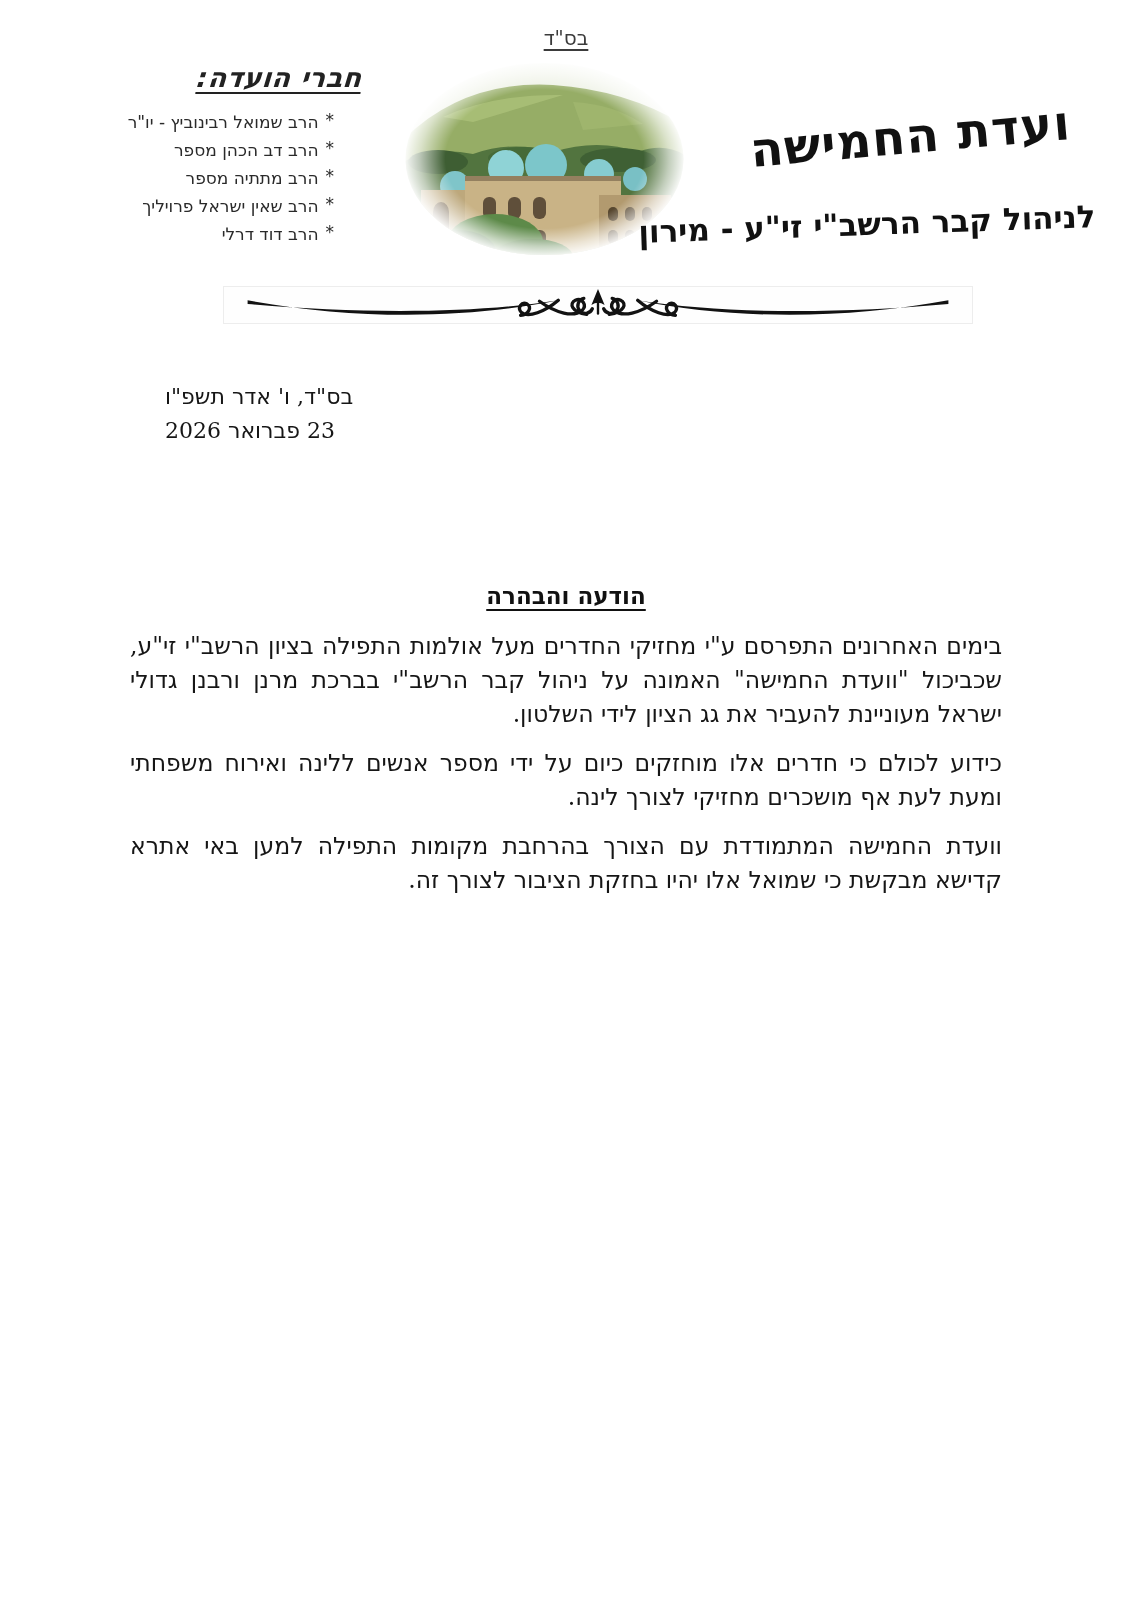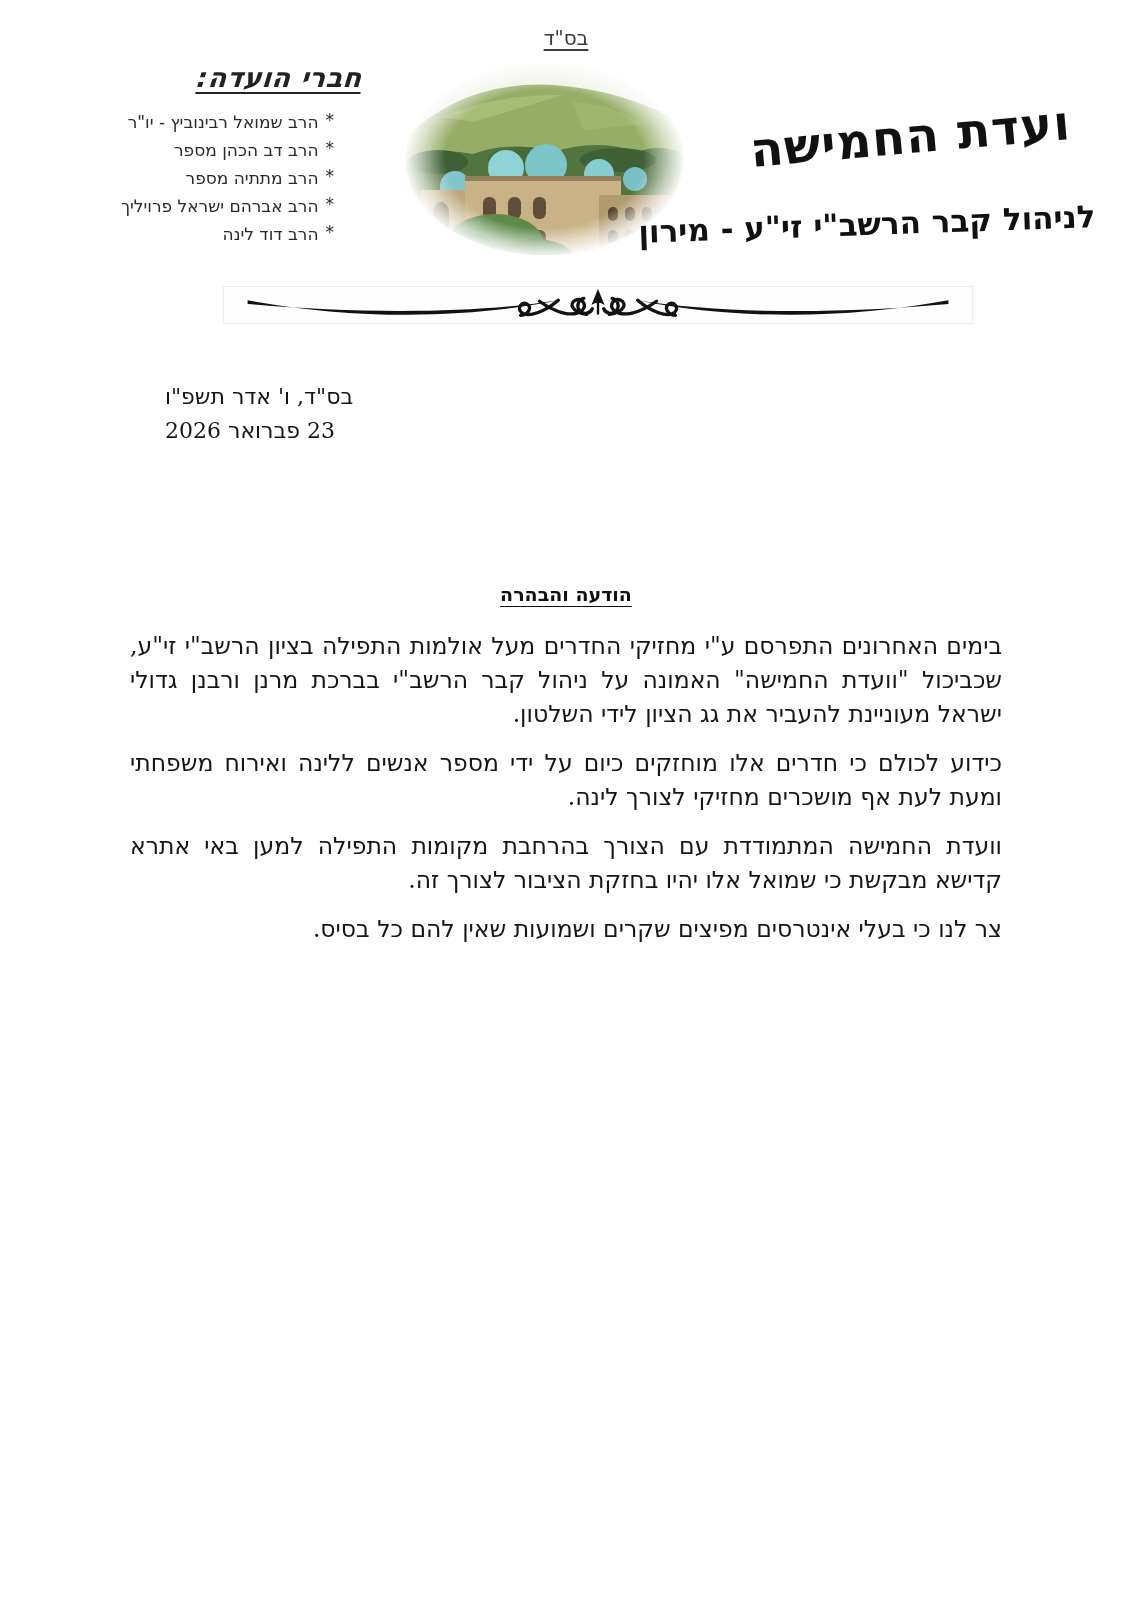--- a/index.html
+++ b/index.html
@@ -69,21 +69,21 @@
   .dateblock {
     position:absolute; top:380px; left:165px;
     direction:rtl; text-align:left;
     font-family:"DejaVu Serif","DejaVu Sans",serif;
     font-size:22px; line-height:34px; color:#161616; white-space:nowrap;
   }
 
   
   .notice-heading {
     position:absolute; top:583px; left:0; width:100%;
-    text-align:center; font-size:19px; font-weight:bold; color:#111;
+    text-align:center; font-size:23px; font-weight:bold; color:#111;
     text-decoration:underline; text-underline-offset:5px;
   }
   .letter-body {
     position:absolute; top:629px; left:130px; right:130px;
     direction:rtl; text-align:justify;
     font-family:"DejaVu Serif","DejaVu Sans",serif;
     font-size:23.5px; line-height:34px; color:#161616;
   }
   .letter-body p { margin:0 0 15px 0; }
 </style>
@@ -93,22 +93,22 @@
 <div class="page">
 
   <div class="bsd-top">בס"ד</div>
 
   <div class="committee">
     <span class="committee-heading">חברי הועדה:</span>
     <ul class="committee-list">
       <li><span class="member-bullet">*</span><span>הרב שמואל רבינוביץ - יו"ר</span></li>
       <li><span class="member-bullet">*</span><span>הרב דב הכהן מספר</span></li>
       <li><span class="member-bullet">*</span><span>הרב מתתיה מספר</span></li>
-      <li><span class="member-bullet">*</span><span>הרב אברהם ישראל פרויליך</span></li>
-      <li><span class="member-bullet">*</span><span>הרב דוד לינה</span></li>
+      <li><span class="member-bullet">*</span><span>הרב שאין ישראל פרויליך</span></li>
+      <li><span class="member-bullet">*</span><span>הרב דוד דרלי</span></li>
     </ul>
   </div>
 
   <div class="photo">
     <svg viewBox="0 0 283 198" xmlns="http://www.w3.org/2000/svg" aria-hidden="true">
       <defs>
         <clipPath id="ovalClip">
             <ellipse cx="141.5" cy="99" rx="139" ry="96"></ellipse>
           </clipPath>
         <radialGradient id="edgeFade" cx="50%" cy="50%" r="50%">
@@ -175,16 +175,15 @@
     <div>בס"ד, ו' אדר תשפ"ו</div>
     <div>23 פברואר 2026</div>
   </div>
 
   <div class="notice-heading">הודעה והבהרה</div>
 
   <div class="letter-body">
     <p>בימים האחרונים התפרסם ע"י מחזיקי החדרים מעל  אולמות התפילה בציון הרשב"י זי"ע, שכביכול "וועדת החמישה" האמונה על ניהול קבר הרשב"י בברכת  מרנן ורבנן גדולי ישראל מעוניינת להעביר את גג הציון לידי השלטון.</p>
     <p>כידוע לכולם כי חדרים אלו מוחזקים כיום על ידי מספר אנשים ללינה ואירוח משפחתי ומעת לעת אף מושכרים מחזיקי לצורך לינה.</p>
     <p>וועדת החמישה המתמודדת עם הצורך בהרחבת מקומות התפילה למען באי אתרא קדישא מבקשת כי שמואל אלו יהיו בחזקת הציבור לצורך זה.</p>
-    <p>צר לנו כי בעלי אינטרסים מפיצים שקרים ושמועות שאין להם כל בסיס.</p>
   </div>
 
 </div>
 
 </body></html>

